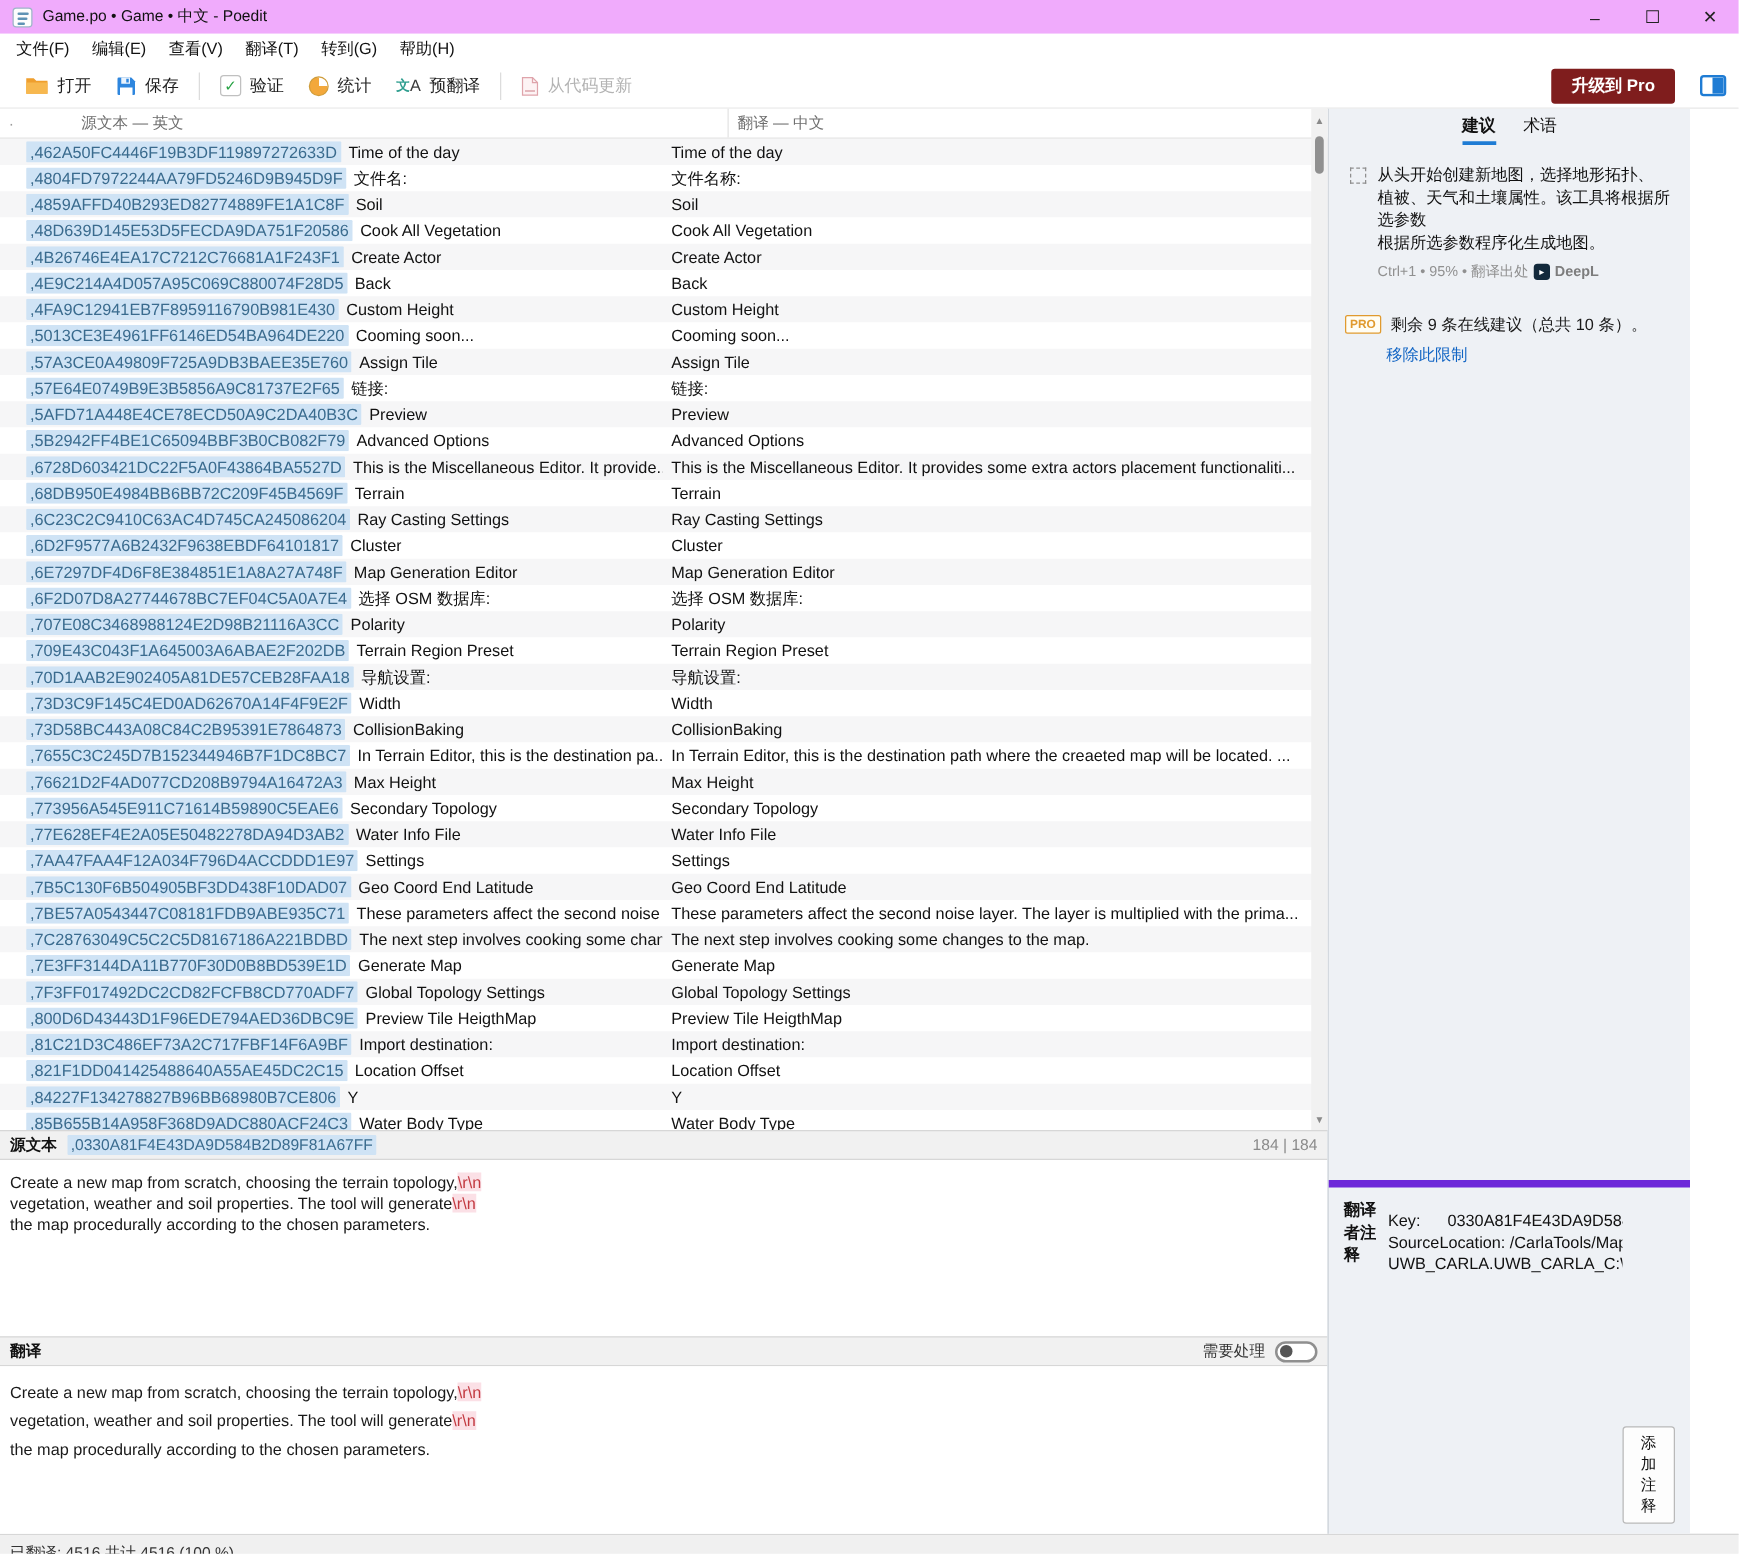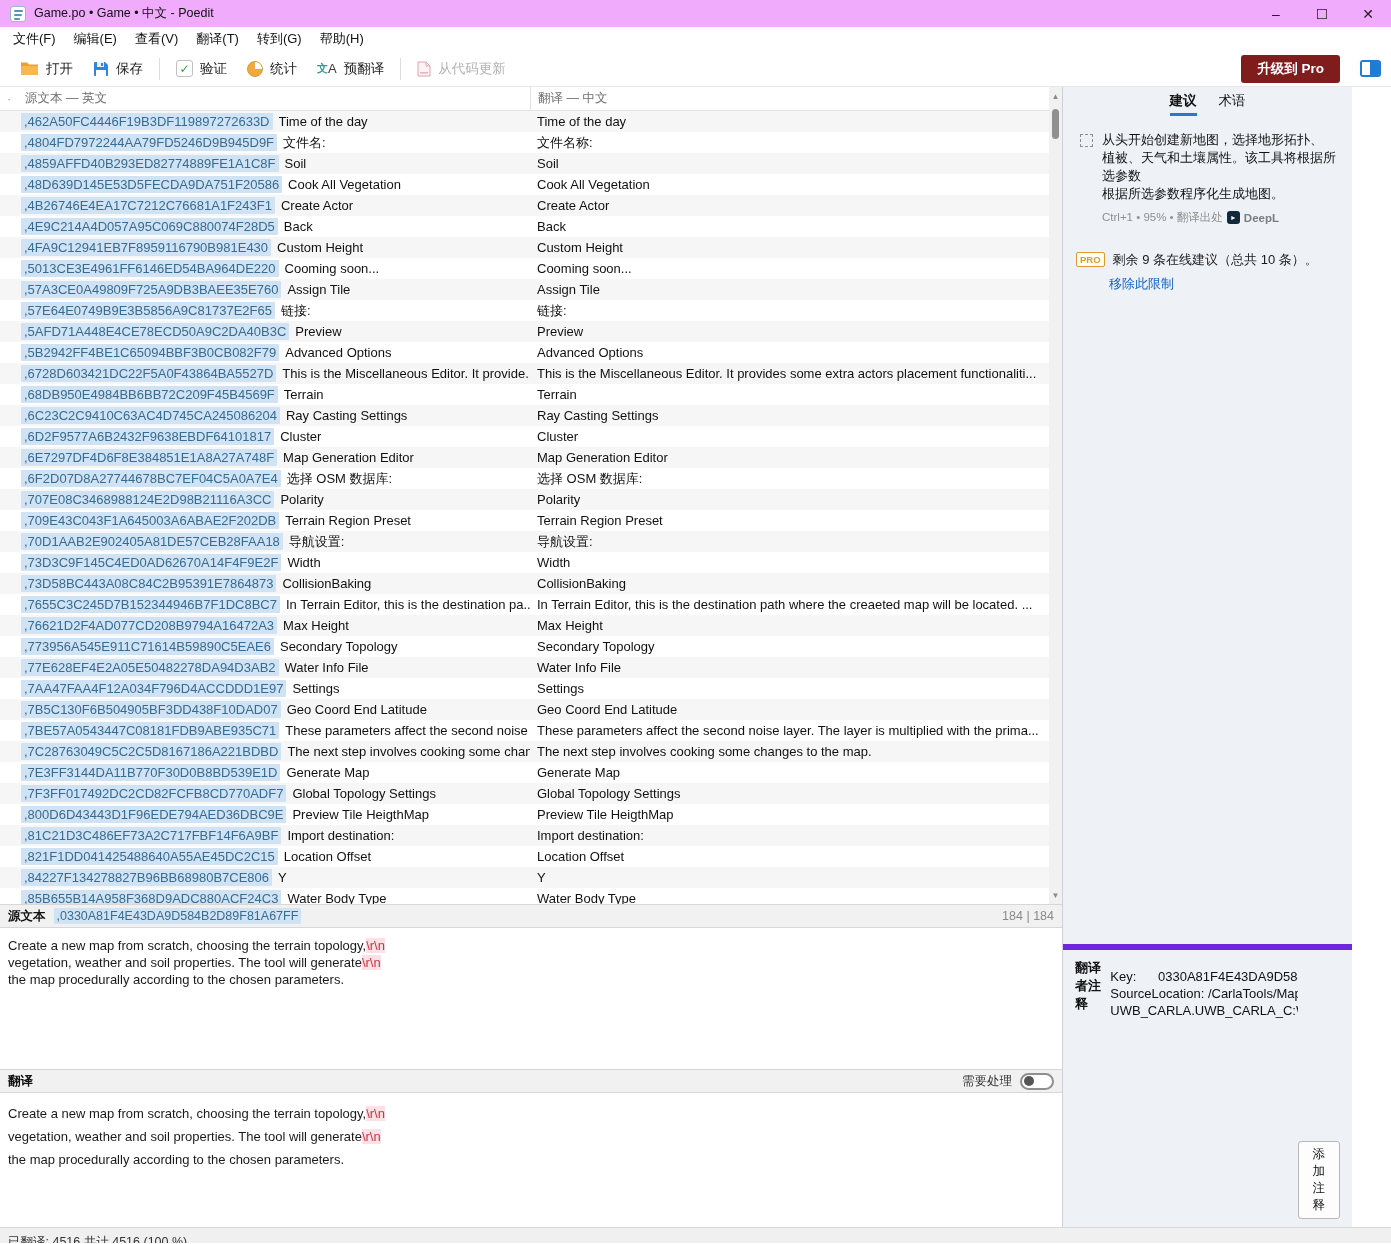--- a/index.html
+++ b/index.html
@@ -41,22 +41,22 @@
   
   .main { display: flex; height: 1140px; }
   .left-col { width: 1062px; display: flex; flex-direction: column; }
   .sidebar { width: 290px; background: #eef1f5; border-left: 1px solid #ccd1d7; display: flex; flex-direction: column; }
 
   
   .grid { position: relative; height: 817px; }
   .grid-header { height: 24px; display: flex; align-items: center; font-size: 12.5px; color: #6f6f6f;
     border-bottom: 1px solid #e3e3e3; background: #fff; }
   .gh-status { width: 18px; text-align: center; color: #9a9a9a; }
-  .gh-source { width: 512px; padding-left: 7px; }
-  .gh-trans { flex: 1; padding-left: 7px; border-left: 1px solid #e3e3e3; align-self: stretch; display: flex; align-items: center; }
+  .gh-source { width: 512px; padding-left: 7px; margin-left: 40px; }
+  .gh-trans { flex: 1; padding-left: 7px; border-left: 1px solid #e3e3e3; align-self: stretch; display: flex; align-items: center; margin-left: 12px; }
   .grid-body { height: 793px; overflow: hidden; }
   .grid-row { height: 21px; display: flex; align-items: center; font-size: 13px; background: #fff; justify-content: space-between; }
   .grid-row.alt { background: #f6f6f7; }
   .cell-status { width: 18px; flex: none; }
   .cell-source { width: 512px; flex: none; display: flex; align-items: center; overflow: hidden; white-space: nowrap; padding-left: 3px; }
   .id-chip { background: #cfe3f5; color: #3a6b8e; padding: 1px 3px; border-radius: 1px; white-space: nowrap; flex: none; }
   .src-text { margin-left: 6px; white-space: nowrap; overflow: hidden; color: #111; }
   .cell-trans { flex: 1; padding-left: 7px; white-space: nowrap; overflow: hidden; color: #111; }
 
   

